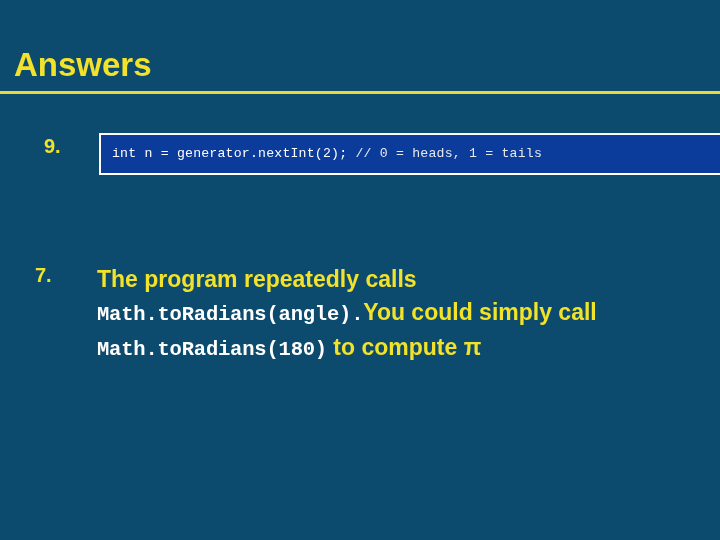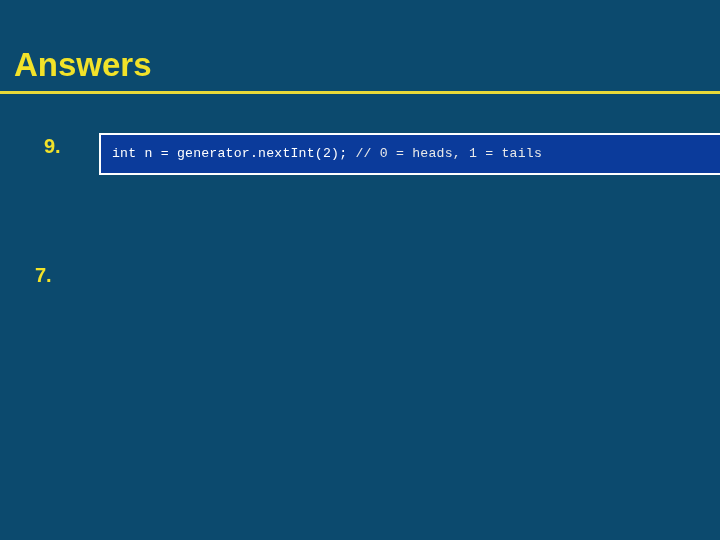--- a/index.html
+++ b/index.html
@@ -152,16 +152,17 @@
       <span class="qnum">9.</span>
 
       <div class="code-box">
         <div class="code-line"><span>int n = generator.nextInt(2); </span><span class="comment">// 0 = heads, 1 = tails</span></div>
       </div>
     </div>
 
     <div class="qitem" id="item-10">
       <span class="qnum">7.</span>
 
+      <div class="qtext"><span>The program repeatedly calls </span><span class="mono">Math.toRadians(angle).</span><span>You could simply call </span><span class="mono">Math.toRadians(180)</span><span> to compute π</span></div>
     </div>
 
   </div>
 </div>
 
 </body></html>

